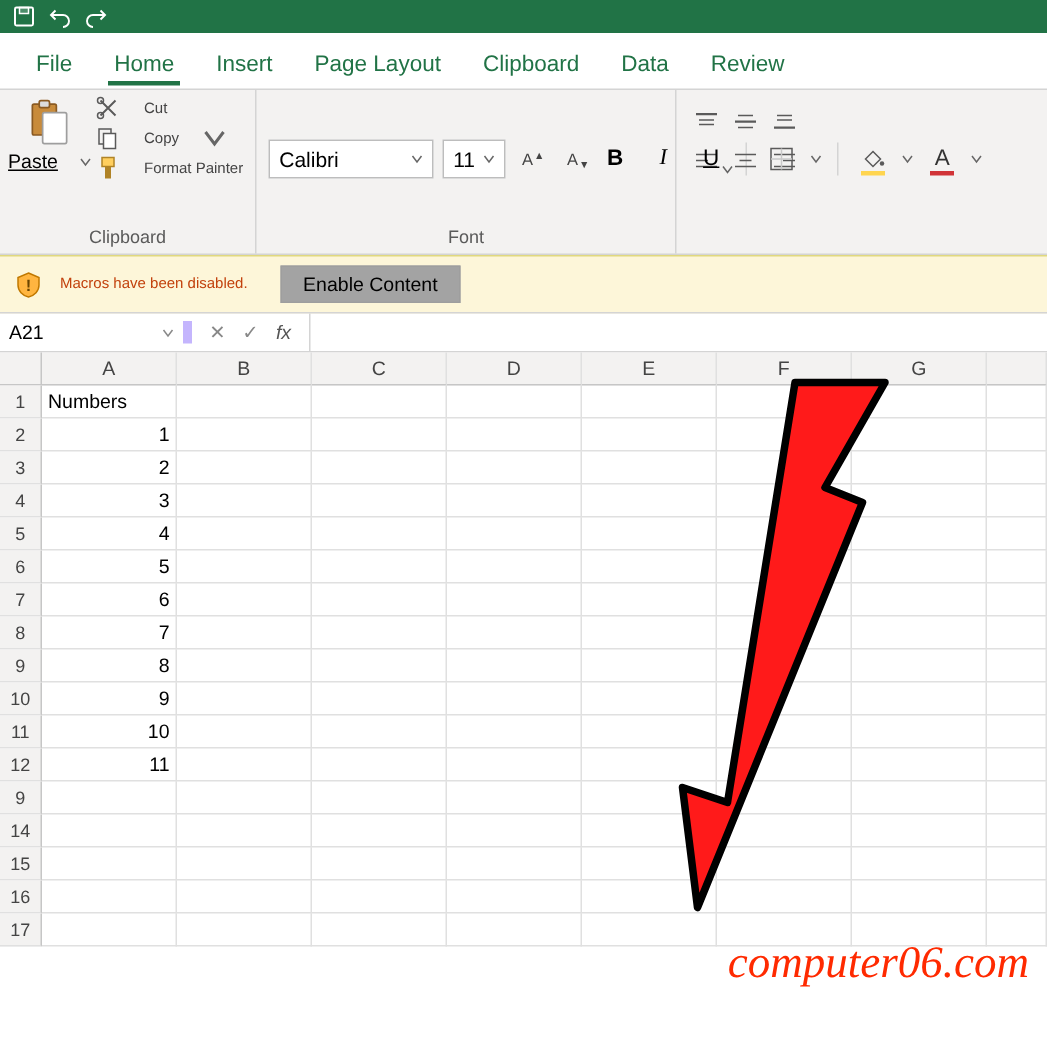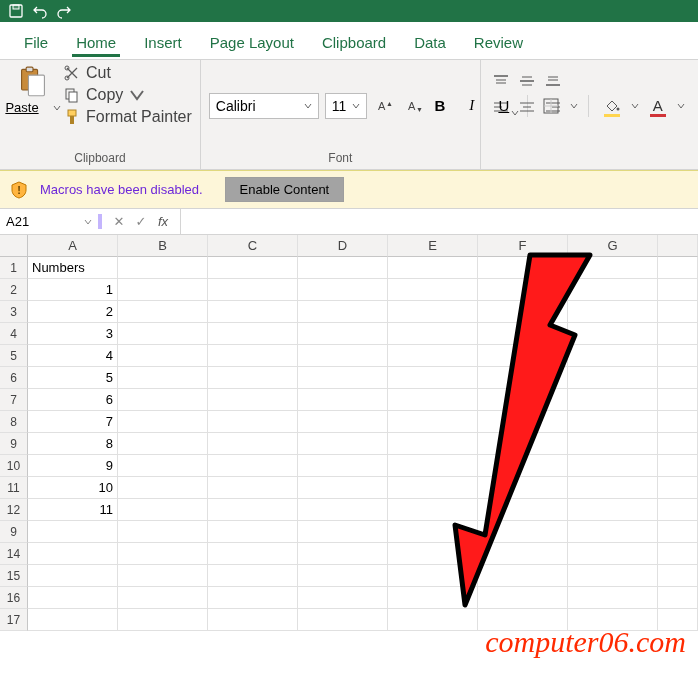--- a/index.html
+++ b/index.html
@@ -20,21 +20,21 @@
 .ribbon { background: #f3f2f1; display: flex; border-bottom: 1px solid #d4d4d4; height: 110px; }
 .group { border-right: 1px solid #d4d4d4; display: flex; flex-direction: column; padding: 4px 8px 2px; }
 .group-body { flex: 1; display: flex; }
 .group-label { text-align: center; font-size: 12px; color: #5a5a5a; padding: 2px 0; }
 
 
 .paste-col { display: flex; flex-direction: column; align-items: center; width: 50px; cursor: pointer; }
 .paste-icon { width: 28px; height: 32px; margin: 2px 0; }
 .paste-label-row { display: flex; align-items: center; gap: 14px; text-decoration: underline; }
 .cut-col { display: flex; flex-direction: column; gap: 4px; padding-left: 6px; }
-.cut-col .btn { display: flex; align-items: center; gap: 6px; cursor: pointer; font-size: 16px; color: #444; }
+.cut-col .btn { display: flex; align-items: center; gap: 16px; cursor: pointer; font-size: 10px; color: #444; }
 .cut-col svg { width: 16px; height: 16px; }
 
 
 .font-group .row { display: flex; align-items: center; gap: 6px; margin-bottom: 6px; }
 .font-dd { display: flex; align-items: center; height: 26px; border: 1px solid #bdbdbd; background: #fff; padding: 0 6px; font-size: 14px; cursor: pointer; }
 .font-dd.name { width: 110px; }
 .font-dd.size { width: 42px; }
 .dd-arrow { margin-left: auto; }
 .mini-btn { width: 24px; height: 24px; display: flex; align-items: center; justify-content: center; cursor: pointer; border: 1px solid transparent; }
 .mini-btn svg { width: 16px; height: 16px; }
@@ -48,26 +48,26 @@
 
 
 .align-group .row { display: flex; gap: 2px; margin-bottom: 4px; }
 .align-btn { width: 24px; height: 22px; display: flex; align-items: center; justify-content: center; cursor: pointer; }
 .align-btn svg { stroke: #5a5a5a; }
 
 
 .sec-bar { background: #fdf6d9; border-top: 1px solid #e0d87e; border-bottom: 1px solid #d4d4d4; display: flex; align-items: center; padding: 6px 10px; gap: 12px; }
 .sec-bar .shield { width: 18px; height: 18px; }
 .sec-bar .title { font-weight: 700; font-size: 13px; color: #4a4a4a; letter-spacing: .3px; }
-.sec-bar .msg { font-size: 13px; color: #6d28d9; }
+.sec-bar .msg { font-size: 10px; color: #c2410c; }
 .enable-btn { margin-left: 10px; border: 1px solid #9e9e9e; background: #a3a3a3; padding: 4px 14px; font-size: 13px; cursor: pointer; }
 
 
 .fx-row { display: flex; align-items: center; border-bottom: 1px solid #d4d4d4; height: 26px; }
-.namebox { width: 102px; border-right: 4px solid #c4b5fd; display: flex; align-items: center; padding: 0 6px; font-size: 13px; cursor: text; }
+.namebox { width: 128px; border-right: 6px solid #c4b5fd; display: flex; align-items: center; padding: 0 6px; font-size: 13px; cursor: text; }
 .namebox .dd-arrow { margin-left: auto; }
 .fx-btns { display: flex; align-items: center; gap: 4px; padding: 0 8px; border-right: 1px solid #d4d4d4; height: 100%; }
 .fx-btns .fb { width: 18px; height: 18px; display: flex; align-items: center; justify-content: center; color: #888; cursor: pointer; }
 .fx-input { flex: 1; padding: 0 6px; height: 100%; outline: none; font-size: 13px; }
 
 
 .grid { display: flex; }
 .rowhdrs { display: flex; flex-direction: column; }
 .corner { width: 28px; height: 22px; background: #f3f2f1; border-right: 1px solid #c6c6c6; border-bottom: 1px solid #c6c6c6; }
 .rowhdr { width: 28px; height: 22px; background: #f3f2f1; border-right: 1px solid #c6c6c6; border-bottom: 1px solid #e0e0e0; display: flex; align-items: center; justify-content: center; font-size: 12px; color: #444; cursor: pointer; }

